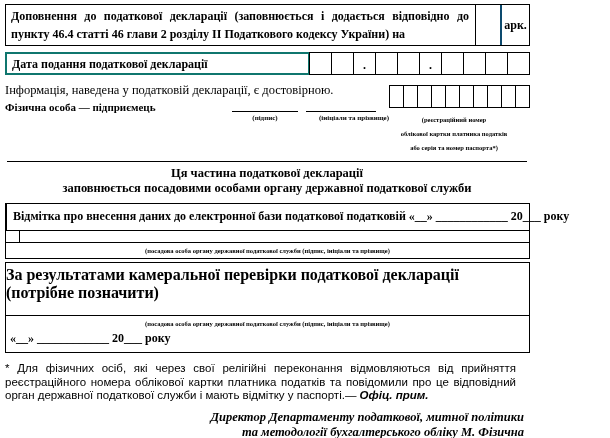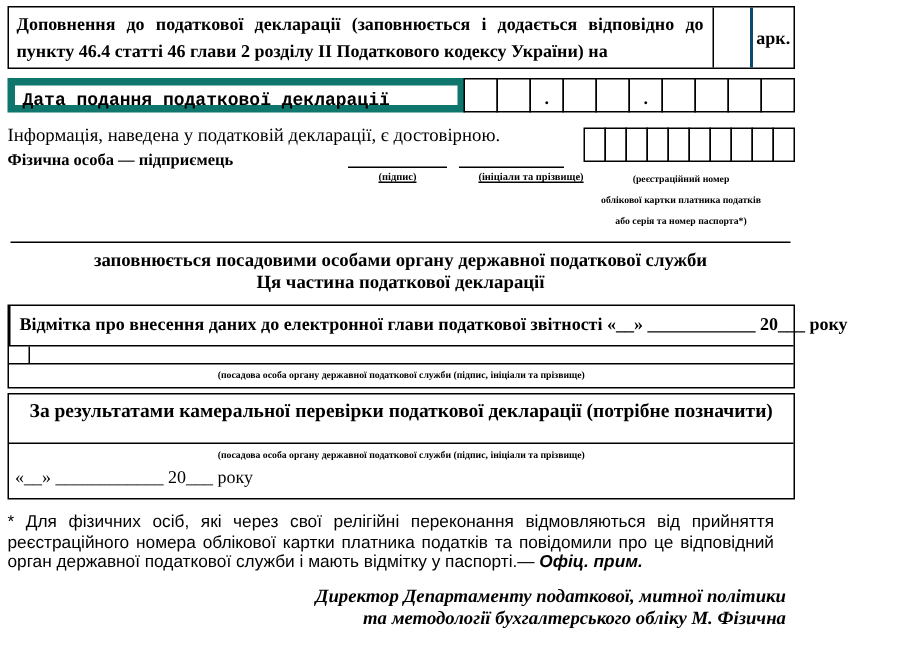--- a/index.html
+++ b/index.html
@@ -11,35 +11,35 @@
   .tbl-sup { display:flex; margin:0 4px 0 5px; border:1px solid #000; height:42px; }
   .tbl-sup .txt { flex:1; padding:2px 6px 0 5px; font-weight:bold; font-size:12px;
                   line-height:18px; text-align:justify; }
   .tbl-sup .empty-cell { width:25px; border-left:1px solid #000; }
   .tbl-sup .ark { width:29px; border-left:2px solid #0c4a6e; display:flex;
                   align-items:center; justify-content:center;
                   font-weight:bold; font-size:12px; }
 
   
   .tbl-date { display:flex; margin:6px 4px 0 5px; height:23px; }
-  .tbl-date .lbl { flex:1; border:5px solid #0f766e; font-weight:bold; font-size:12px;
-                   padding:3px 0 0 5px;font-family:Liberation Mono, monospace; }
+  .tbl-date .lbl { flex:1; border:2px solid #0f766e; font-weight:bold; font-size:12px;
+                   padding:3px 0 0 5px; }
   .date-cells { display:flex; }
   .date-cell { width:23px; border:1px solid #000; margin-left:-1px;
                display:flex; align-items:flex-end; justify-content:center;
                font-weight:bold; font-size:12px; padding-bottom:1px; }
 
   
   .decl { position:relative; margin:8px 4px 0 5px; height:70px; }
   .decl .truth { font-weight:normal; font-size:12.5px; }
   .decl .person { font-weight:bold; font-size:11px; margin-top:3px; }
   .sig-line { position:absolute; border-bottom:1px solid #000; height:1px; }
   .sig-line.l1 { left:227px; top:28px; width:66px; }
   .sig-line.l2 { left:301px; top:28px; width:70px; }
-  .sig-lab { position:absolute; font-size:7px; font-weight:bold; text-align:center;text-decoration:underline; }
+  .sig-lab { position:absolute; font-size:7px; font-weight:bold; text-align:center; }
   .sig-lab.s1 { left:217px; top:31px; width:86px; }
   .sig-lab.s2 { left:304px; top:31px; width:90px; }
   .reg-grid { position:absolute; right:0; top:2px; display:flex; }
   .reg-cell { width:15px; height:23px; border:1px solid #000; margin-left:-1px; }
   .reg-label { position:absolute; right:0; top:30px; width:152px; text-align:center;
                font-size:6.5px; font-weight:bold; line-height:14px; }
 
   
   .divider { border-top:1px solid #000; margin:8px 7px 0 7px; }
 
@@ -53,31 +53,31 @@
   .chkcol { width:14px; border-right:1px solid #000; }
   .row-entry .chkcol { height:26px; }
   .row-entry .etxt { flex:1; font-weight:bold; font-size:12px; padding:5px 4px 0 6px;
                      white-space:nowrap; }
   .row-blank { display:flex; height:11px; }
   .row-lab { border-top:1px solid #000; text-align:center; font-size:6.5px;
              font-weight:bold; padding:4px 0 4px 0; }
 
   
   .tbl-audit { margin:3px 4px 0 5px; border:1px solid #000; }
-  .row-audit-head { text-align:center; font-weight:bold; font-size:13px;
+  .row-audit-head { font-weight:bold; font-size:16px;
                     padding:3px 0 1px 0; }
   .row-checks { display:flex; align-items:center; padding:1px 4px 0 2px; height:22px; }
   .chkbox { width:17px; height:17px; border:1px solid #000; flex:0 0 auto; }
   .row-checks .clab { font-weight:bold; font-size:12px; margin-left:8px;
                       white-space:nowrap; }
   .row-checks .gap { width:22px; }
   .audit-spacer { height:12px; }
   .row-lab2 { border-top:1px solid #000; text-align:center; font-size:6.5px;
               font-weight:bold; padding:4px 0 2px 0; }
-  .row-dateline { font-weight:normal; font-size:12px; padding:2px 0 6px 4px; }
+  .row-dateline { font-weight:bold; font-size:12px; padding:2px 0 6px 4px; }
 
   
   .footnote { margin:9px 18px 0 5px; font-family:"Liberation Sans", sans-serif;
               font-size:11.5px; line-height:13.5px; text-align:justify; }
   .footnote .emph { font-weight:bold; font-style:italic; }
 
   
   .signoff { margin-top:7px; padding-right:10px; text-align:right;
              font-style:italic; font-weight:bold; font-size:12.5px; line-height:15px; }
   .signoff .name { font-weight:bold; }
@@ -131,28 +131,28 @@
     <div class="reg-label">
       <div>(реєстраційний номер</div>
       <div>облікової картки платника податків</div>
       <div>або серія та номер паспорта*)</div>
     </div>
   </div>
 
   <div class="divider"></div>
 
   <div class="off-head">
+    <div>Ця частина податкової декларації</div>
     <div>заповнюється посадовими особами органу державної податкової служби</div>
-    <div>Ця частина податкової декларації</div>
   </div>
 
   <div class="tbl-entry">
     <div class="row-entry">
       <div class="chkcol"></div>
-      <div class="etxt">Відмітка про внесення даних до електронної глави податкової звітності  «__» ____________ 20___ року</div>
+      <div class="etxt">Відмітка про внесення даних до електронної бази податкової податковій  «__» ____________ 20___ року</div>
     </div>
     <div class="row-blank">
       <div class="chkcol"></div>
     </div>
     <div class="row-lab">(посадова особа органу державної податкової служби (підпис, ініціали та прізвище)</div>
   </div>
 
   <div class="tbl-audit">
     <div class="row-audit-head">За результатами камеральної перевірки податкової декларації (потрібне позначити)</div>
     <div class="audit-spacer"></div>

